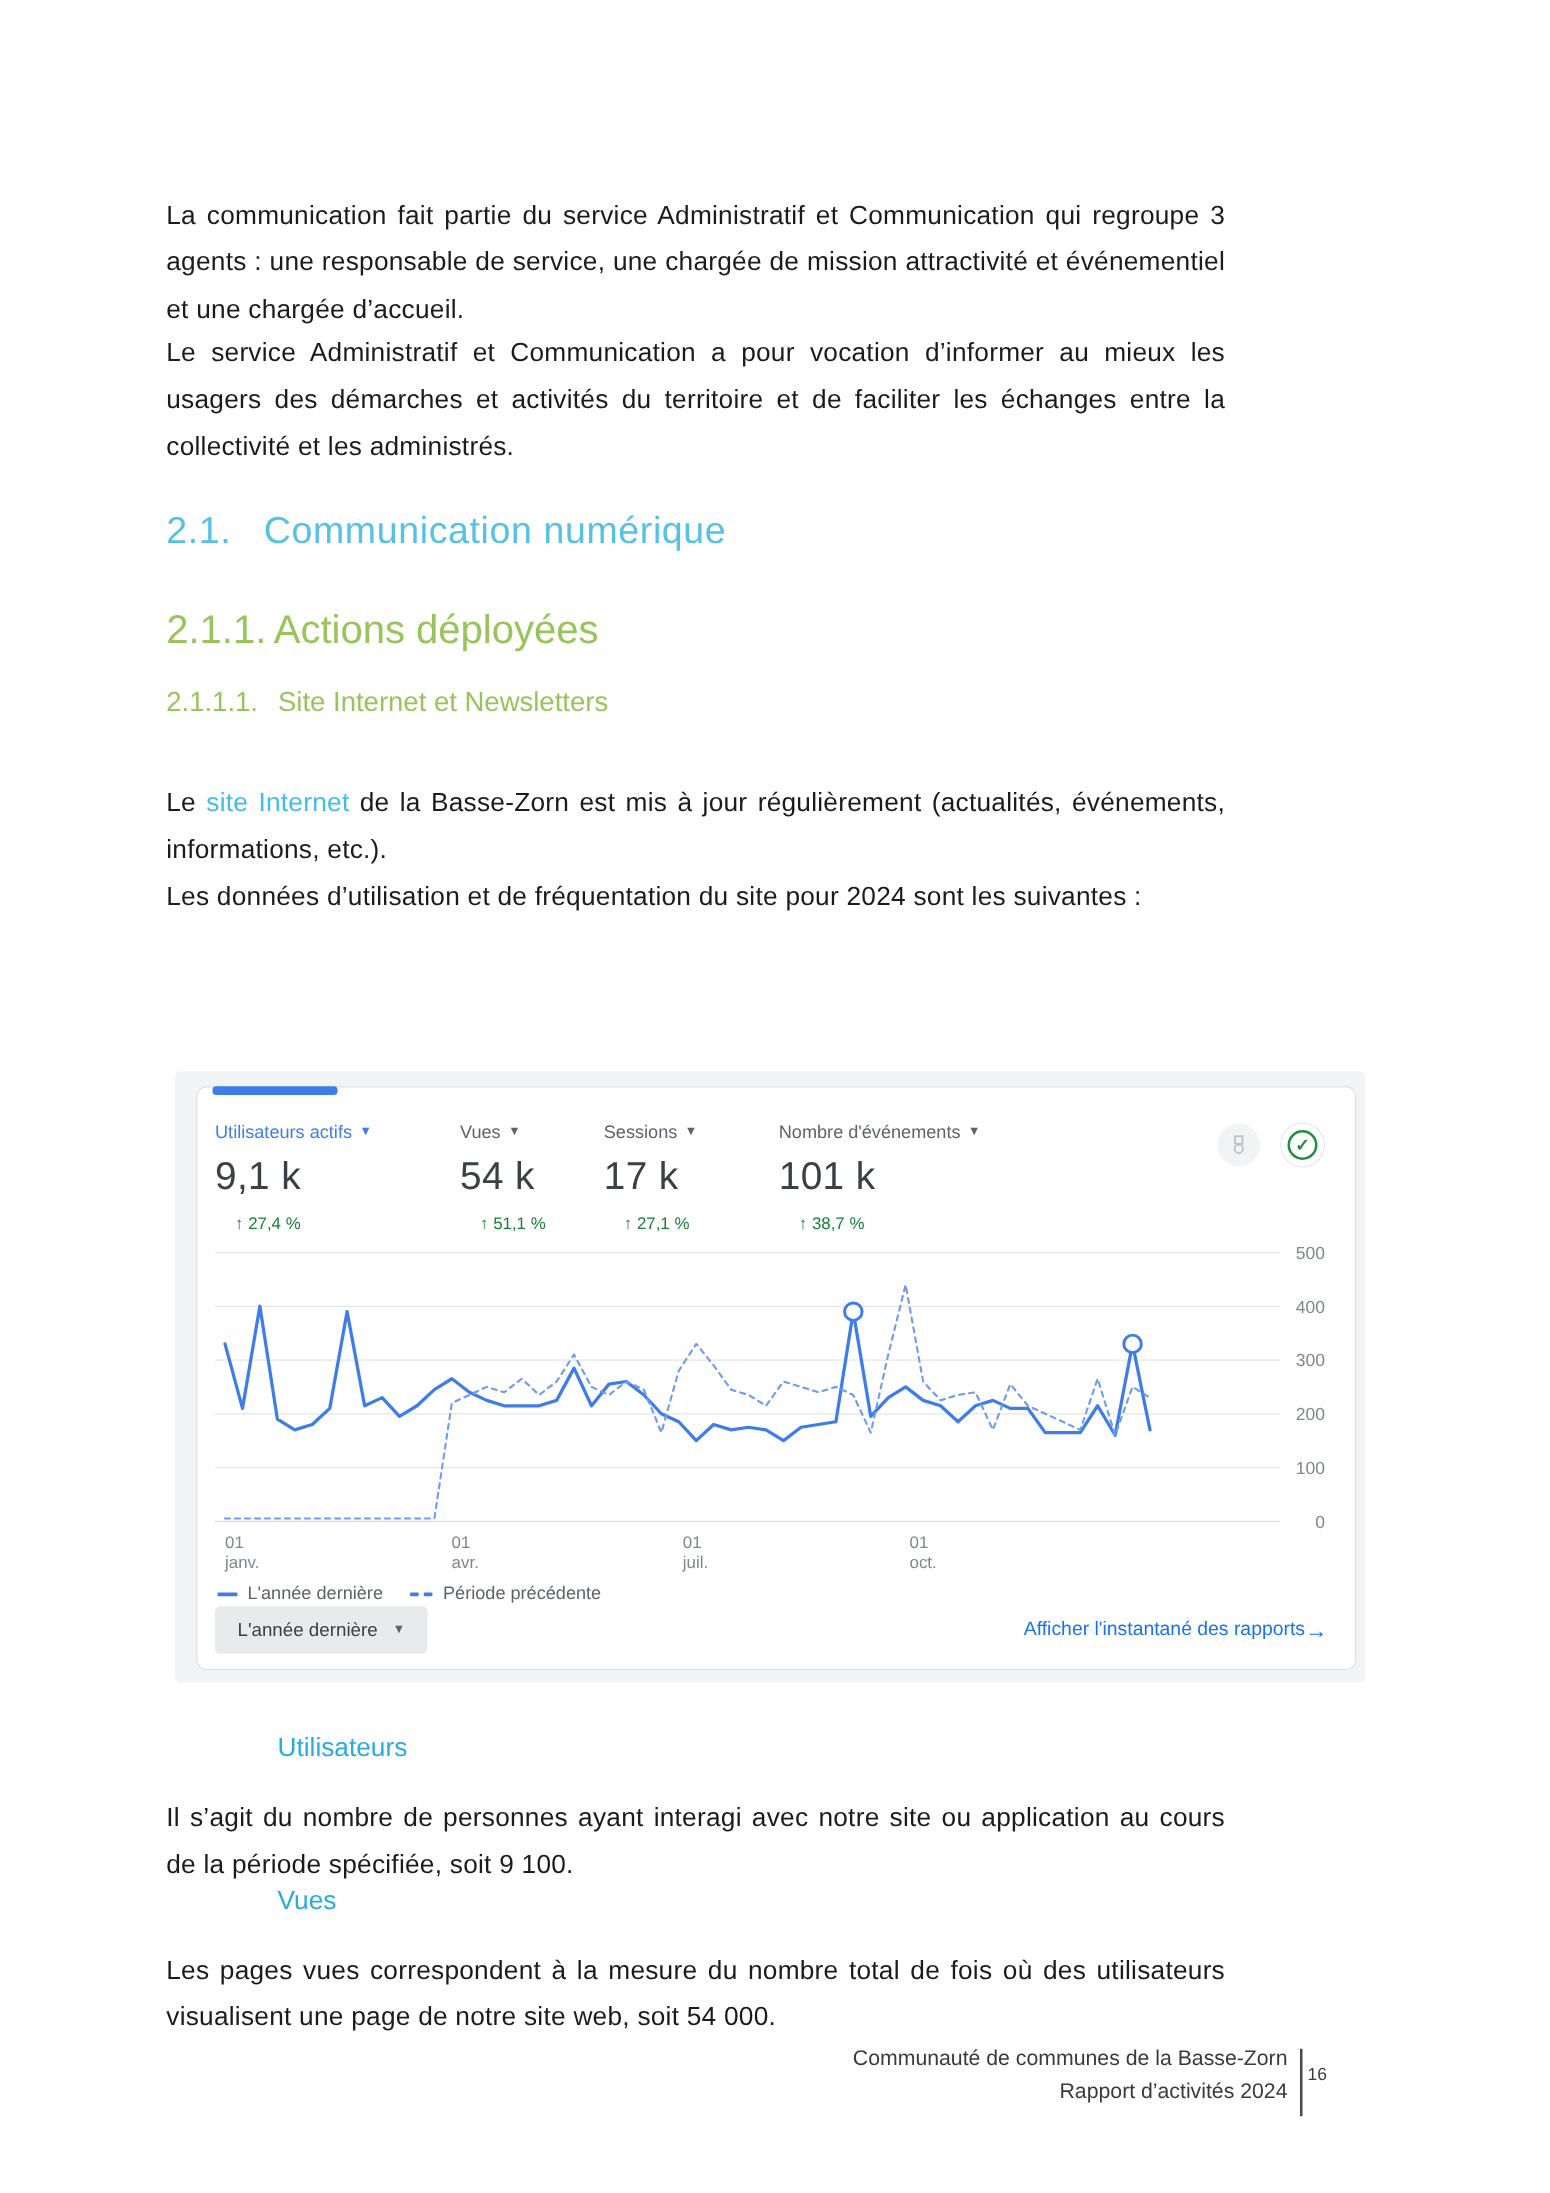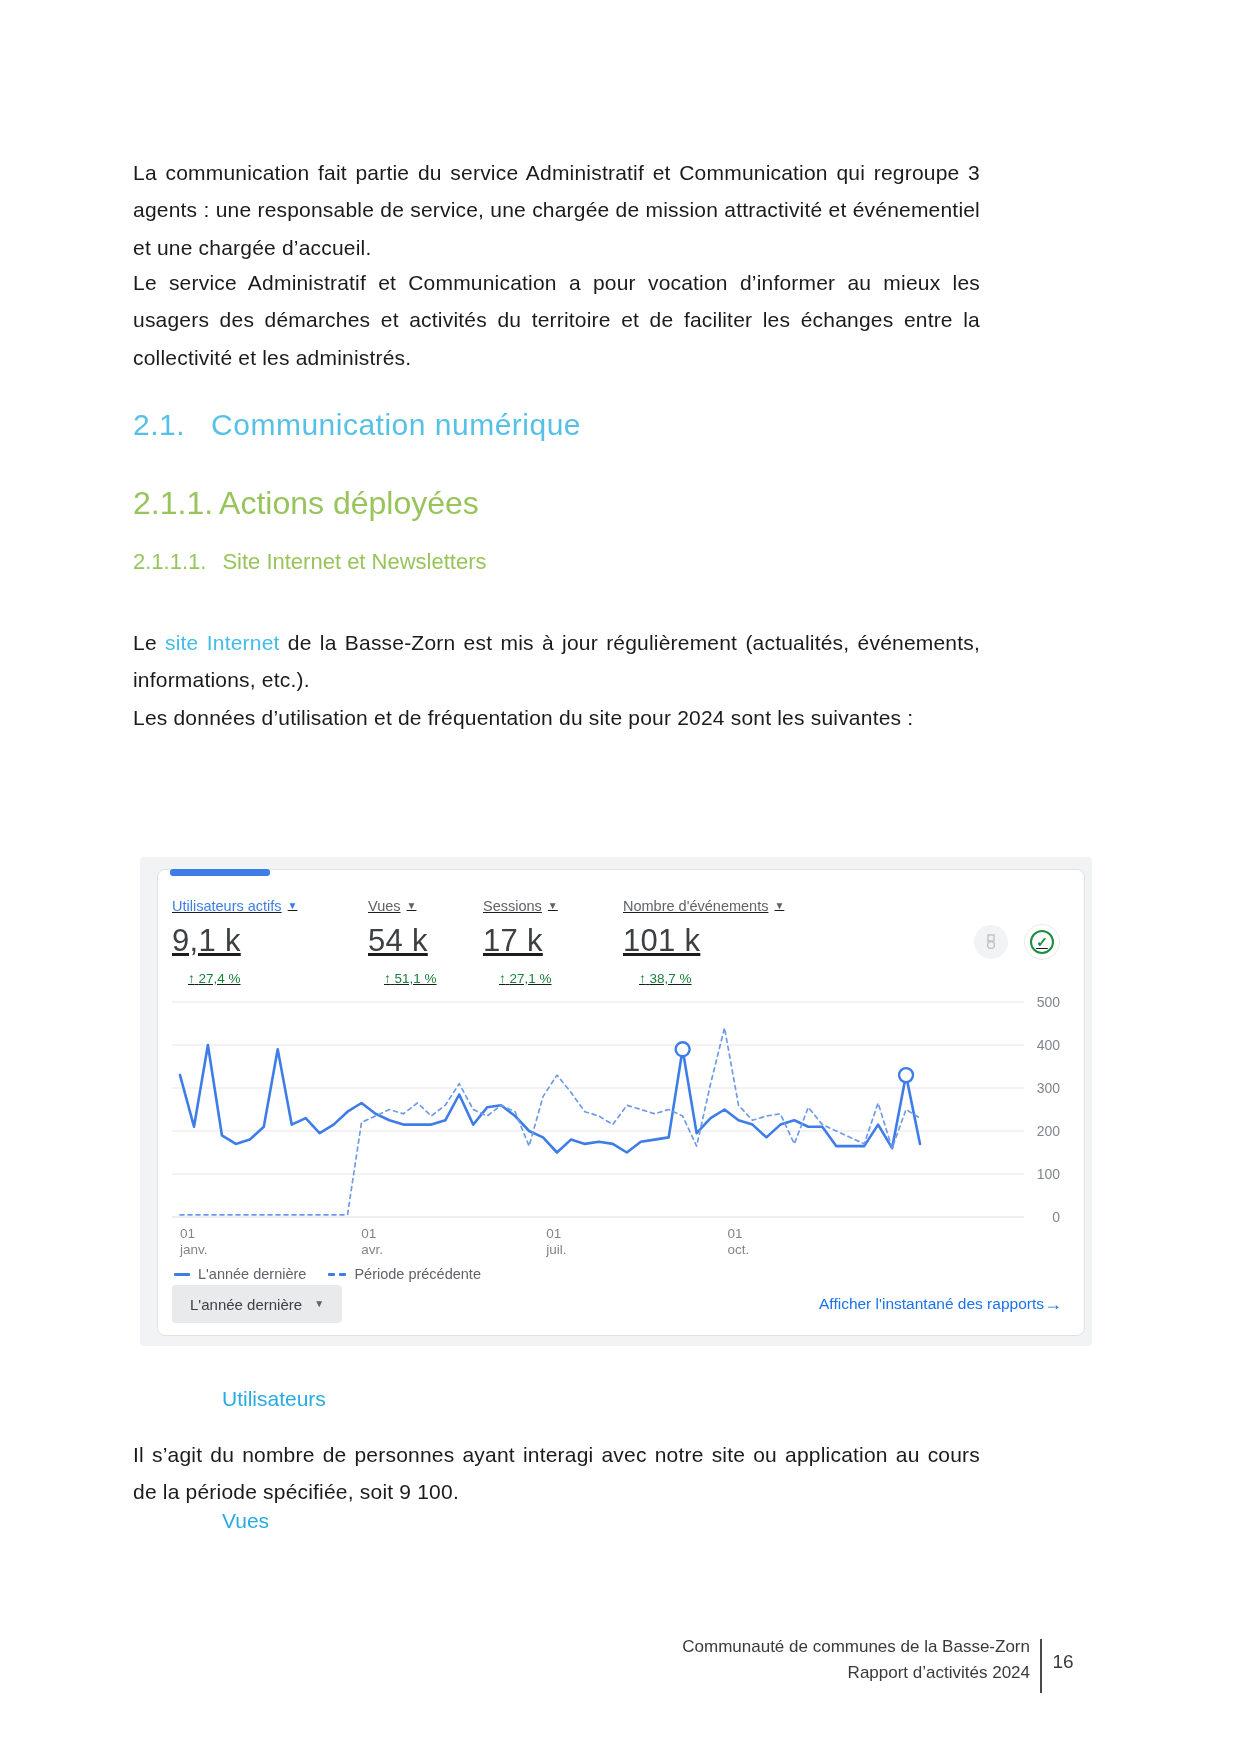--- a/index.html
+++ b/index.html
@@ -17,21 +17,21 @@
   .h3 .num { margin-right:16px; }
   .link-blue { color:#41bde8; }
 
   
   .ga-outer { position:absolute; left:140px; top:857px; width:952px; height:489px;
               background:#f2f3f5; border-radius:4px; padding:12px 7px 10px 17px; }
   .ga-card { position:relative; width:100%; height:100%; background:#ffffff;
              border:1px solid #dfe1e5; border-radius:8px; }
   .ga-tab-indicator { position:absolute; top:-1px; left:12px; width:100px; height:7px;
                       background:#3e7de7; border-radius:3px; }
-  .ga-metrics { display:flex; align-items:center; padding:28px 14px 0 14px;text-decoration:underline; }
+  .ga-metrics { display:flex; align-items:flex-start; padding:28px 14px 0 14px; }
   .metric { display:flex; flex-direction:column; }
   .m1 { width:196px; } .m2 { width:115px; } .m3 { width:140px; } .m4 { width:260px; }
   .metric-head { font-size:14.5px; color:#5f6368; display:flex; align-items:center; gap:6px; cursor:pointer; }
   .metric-head.active { color:#3e7de7; }
   .caret { font-size:10px; line-height:1; }
   .metric-value { margin-top:9px; font-size:31px; color:#3c4043; letter-spacing:0.3px; }
   .metric-delta { margin-top:12px; font-size:13.5px; color:#188038;margin-left:16px; }
   .ga-icons { margin-left:auto; display:flex; align-items:center; gap:16px; padding-right:10px; }
   .insights-circle { width:34px; height:34px; border-radius:50%; background:#f1f3f4;
                      display:flex; align-items:center; justify-content:center; cursor:pointer; }
@@ -52,21 +52,21 @@
   .range-btn { background:#e9eaec; border:none; border-radius:4px; height:38px; padding:0 18px;
                font-family:inherit; font-size:15px; color:#3c4043; display:flex; align-items:center; gap:12px; cursor:pointer; }
   .range-btn .caret { color:#5f6368; }
   .reports-link { color:#1a73e8; font-size:15.5px; text-decoration:none; display:flex; align-items:center; cursor:pointer; }
   .reports-link .arrow { font-size:18px; }
 
   .sec-title { position:absolute; left:222px; font-size:21px; color:#29abe2; }
   .footer-block { position:absolute; left:530px; top:1634px; width:500px; text-align:right;
                   font-size:17px; line-height:1.5; color:#3a3a3a; }
   .footer-bar { position:absolute; left:1040px; top:1639px; width:2px; height:54px; background:#4a4a4a; }
-  .footer-page { position:absolute; left:1046px; top:1651px; width:34px; text-align:center; font-size:19px; color:#3a3a3a; }
+  .footer-page { position:absolute; left:1046px; top:1651px; width:34px; font-size:14px; color:#3a3a3a; }
 </style>
 </head>
 <body>
 
 <div class="page">
 
   <p class="body-text" style="top:134px">La communication fait partie du service Administratif et Communication qui regroupe 3 agents : une responsable de service, une chargée de mission attractivité et événementiel et une chargée d’accueil.</p>
 
   <p class="body-text" style="top:244px">Le service Administratif et Communication a pour vocation d’informer au mieux les usagers des démarches et activités du territoire et de faciliter les échanges entre la collectivité et les administrés.</p>
 
@@ -190,20 +190,21 @@
           <span class="arrow">→</span>
         </a>
       </div>
     </div>
   </div>
 
   <div class="sec-title" style="top:1387px">Utilisateurs</div>
   <p class="body-text" style="top:1416px">Il s’agit du nombre de personnes ayant interagi avec notre site ou application au cours de la période spécifiée, soit 9 100.</p>
 
   <div class="sec-title" style="top:1509px">Vues</div>
+  <p class="body-text" style="top:1538px">Les pages vues correspondent à la mesure du nombre total de fois où des utilisateurs visualisent une page de notre site web, soit 54 000.</p>
 
   <div class="footer-block">
     <div>Communauté de communes de la Basse-Zorn</div>
     <div>Rapport d’activités 2024</div>
   </div>
   <div class="footer-bar"></div>
   <div class="footer-page">16</div>
 
 </div>
 

